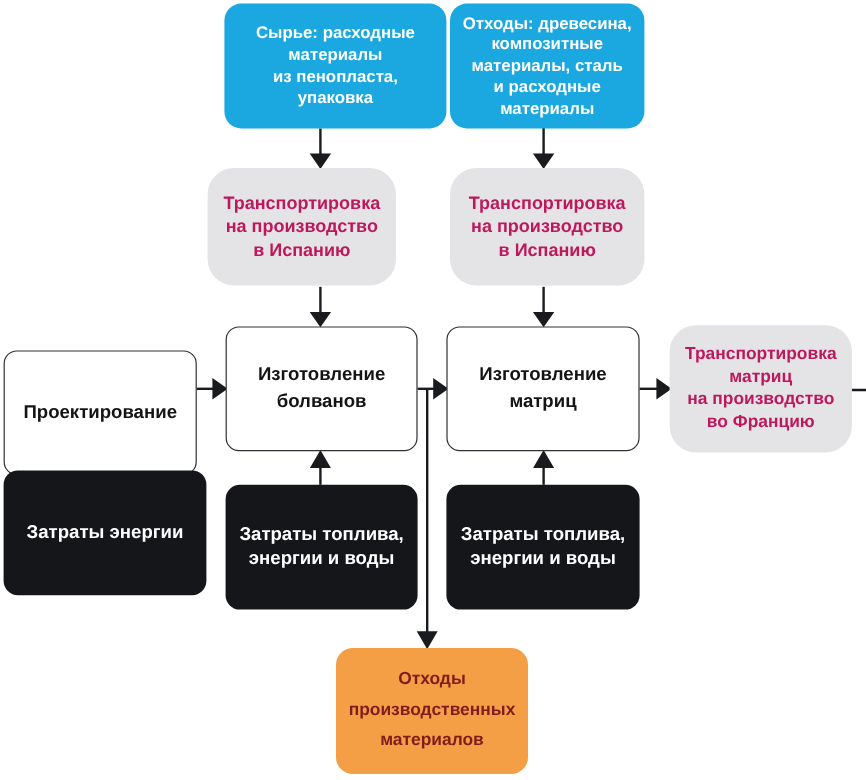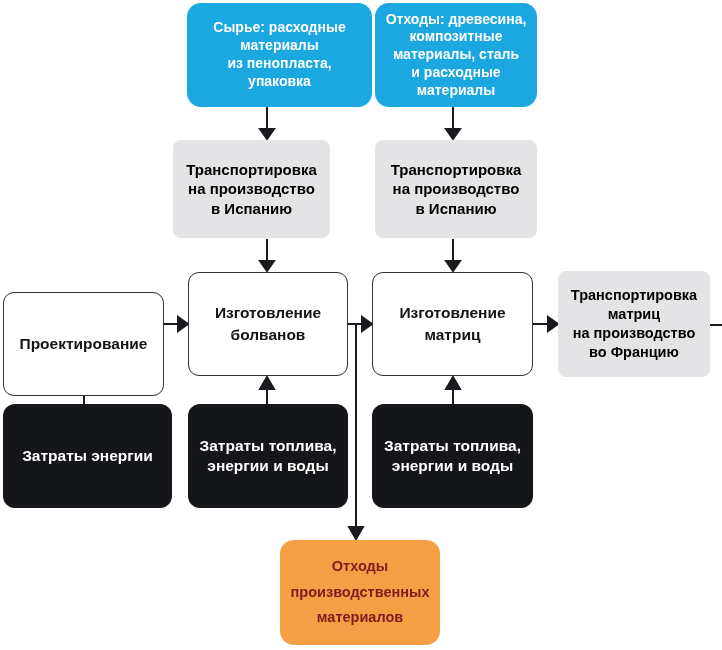--- a/index.html
+++ b/index.html
@@ -36,25 +36,25 @@
   .node.blue {
     background: #1BA8E1;
     color: #ffffff;
     font-weight: 700;
     font-size: 14px;
     line-height: 1.27;
     border-radius: 14px;
   }
   .node.grey {
     background: #E4E4E6;
-    color: #000000;
+    color: #be185d;
     font-weight: 600;
     font-size: 15px;
     line-height: 1.3;
-    border-radius: 8px;
+    border-radius: 22px;
   }
   .node.grey.small {
     font-size: 14.5px;
     line-height: 1.32;
   }
   .node.white {
     background: #ffffff;
     border: 1.7px solid #2F3136;
     color: #141414;
     font-weight: 600;
@@ -173,21 +173,21 @@
 болванов</div>
 
   <div class="node white" style="left:372px; top:272px; width:161px; height:104px;">Изготовление
 матриц</div>
 
   <div class="node grey small" style="left:558px; top:271px; width:152px; height:106px;">Транспортировка
 матриц
 на производство
 во Францию</div>
 
-  <div class="node black" style="left:3px; top:404px; width:169px; height:104px;">Затраты энергии</div>
+  <div class="node black" style="left:3px; top:392px; width:169px; height:104px;">Затраты энергии</div>
 
   <div class="node black" style="left:188px; top:404px; width:160px; height:104px;">Затраты топлива,
 энергии и воды</div>
 
   <div class="node black" style="left:372px; top:404px; width:161px; height:104px;">Затраты топлива,
 энергии и воды</div>
 
   <div class="node orange" style="left:280px; top:540px; width:160px; height:105px;">Отходы
 производственных
 материалов</div>

